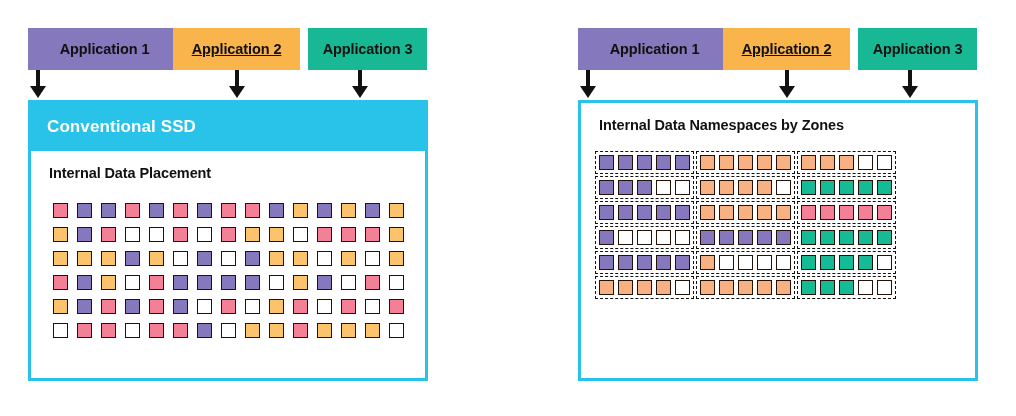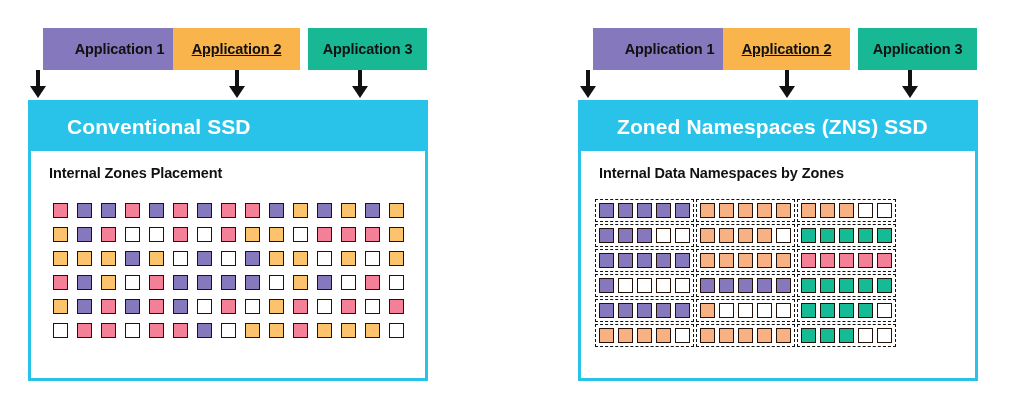--- a/index.html
+++ b/index.html
@@ -38,21 +38,21 @@
     height: 42px;
     display: flex;
     align-items: center;
     justify-content: center;
     font-size: 14.5px;
     font-weight: bold;
     color: #111111;
     letter-spacing: -0.1px;
     white-space: nowrap;
   }
-  .app-box.a1 { left: 15px;   width: 153px; }
+  .app-box.a1 { left: 0px;   width: 153px; }
   .app-box.a2 { left: 145px; width: 127px; text-decoration: underline; }
   .app-box.a3 { left: 280px; width: 119px; }
 
   
   .arrow {
     position: absolute;
     width: 0;
     height: 0;
   }
   .arrow .shaft {
@@ -91,25 +91,24 @@
   .ssd-title-bar {
     height: 48px;
     background: #29C3EA;
     display: flex;
     align-items: center;
     padding-left: 16px;
     box-sizing: border-box;
   }
   .ssd-title {
     color: #ffffff;
-    font-size: 21px;
+    font-size: 17px;
     font-weight: bold;
     letter-spacing: 0.1px;
     white-space: nowrap;
-    margin-left: 20px;
   }
   .ssd-body {
     position: relative;
     padding: 14px 0 0 18px;
   }
   .ssd-subtitle {
     font-size: 14.5px;
     font-weight: bold;
     color: #111111;
     white-space: nowrap;
@@ -189,21 +188,21 @@
   <div class="arrow ar3">
       <span class="shaft"></span>
       <span class="head"></span>
     </div>
 
   <div class="ssd-card">
     <div class="ssd-title-bar">
       <span class="ssd-title">Conventional SSD</span>
     </div>
     <div class="ssd-body">
-      <div class="ssd-subtitle">Internal Zones Placement</div>
+      <div class="ssd-subtitle">Internal Data Placement</div>
       <div class="grid-conv" id="grid-conv">
           <div class="g-row">
             <div class="cell pink"></div>
             <div class="cell purple"></div>
             <div class="cell purple"></div>
             <div class="cell pink"></div>
             <div class="cell purple"></div>
             <div class="cell pink"></div>
             <div class="cell purple"></div>
             <div class="cell pink"></div>
@@ -326,23 +325,20 @@
   <div class="arrow ar2">
       <span class="shaft"></span>
       <span class="head"></span>
     </div>
   <div class="arrow ar3">
       <span class="shaft"></span>
       <span class="head"></span>
     </div>
 
   <div class="ssd-card">
-    <div class="ssd-title-bar">
-      <span class="ssd-title">Zoned Namespaces (ZNS) SSD</span>
-    </div>
     <div class="ssd-body">
       <div class="ssd-subtitle">Internal Data Namespaces by Zones</div>
       <div class="grid-zns" id="grid-zns">
           <div class="z-row">
             <div class="zone-seg">
               <div class="cell purple"></div>
               <div class="cell purple"></div>
               <div class="cell purple"></div>
               <div class="cell purple"></div>
               <div class="cell purple"></div>

